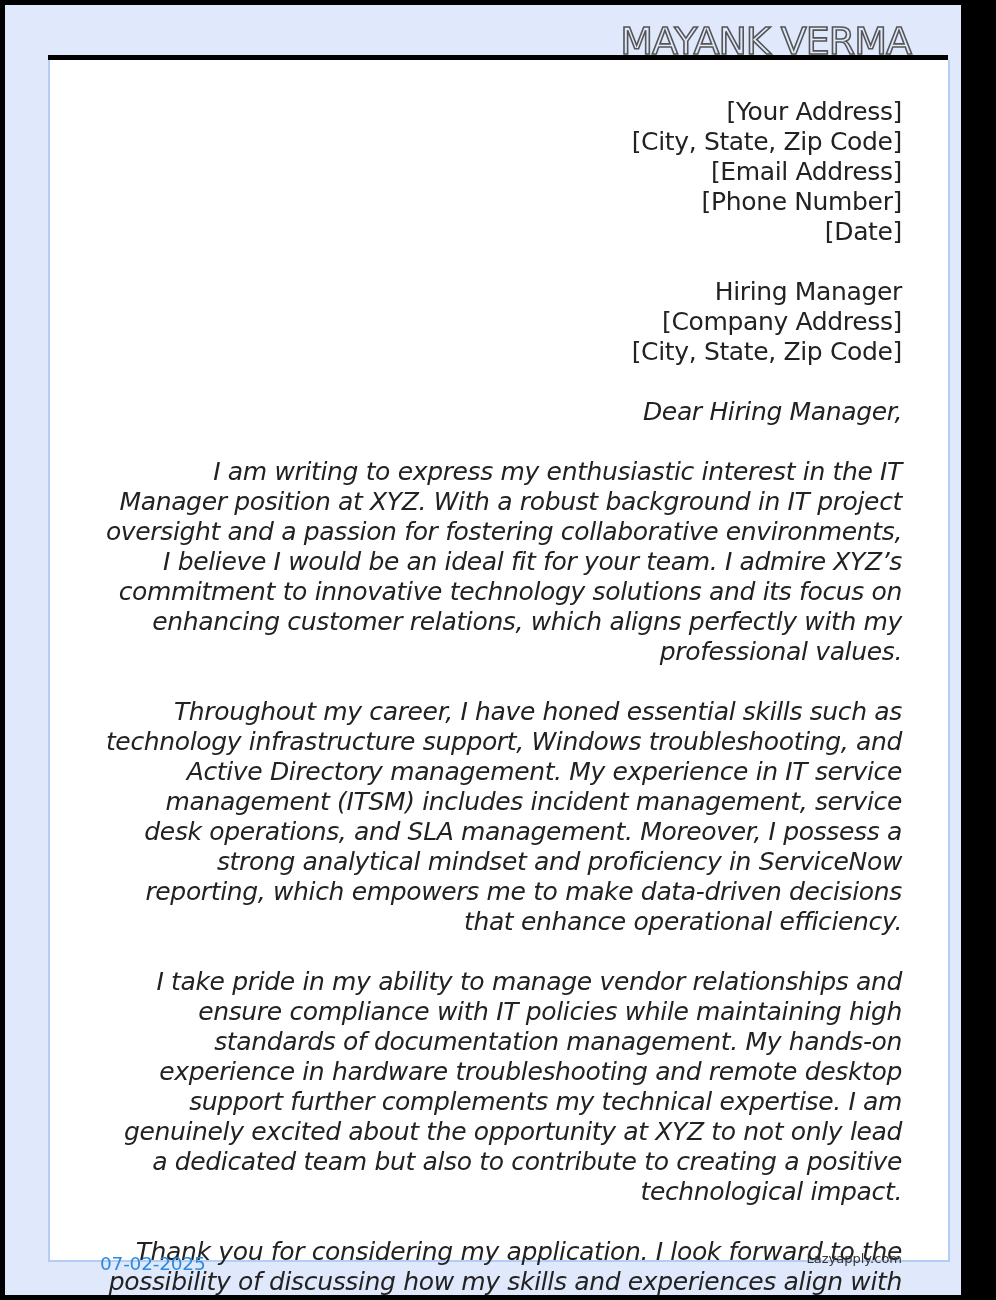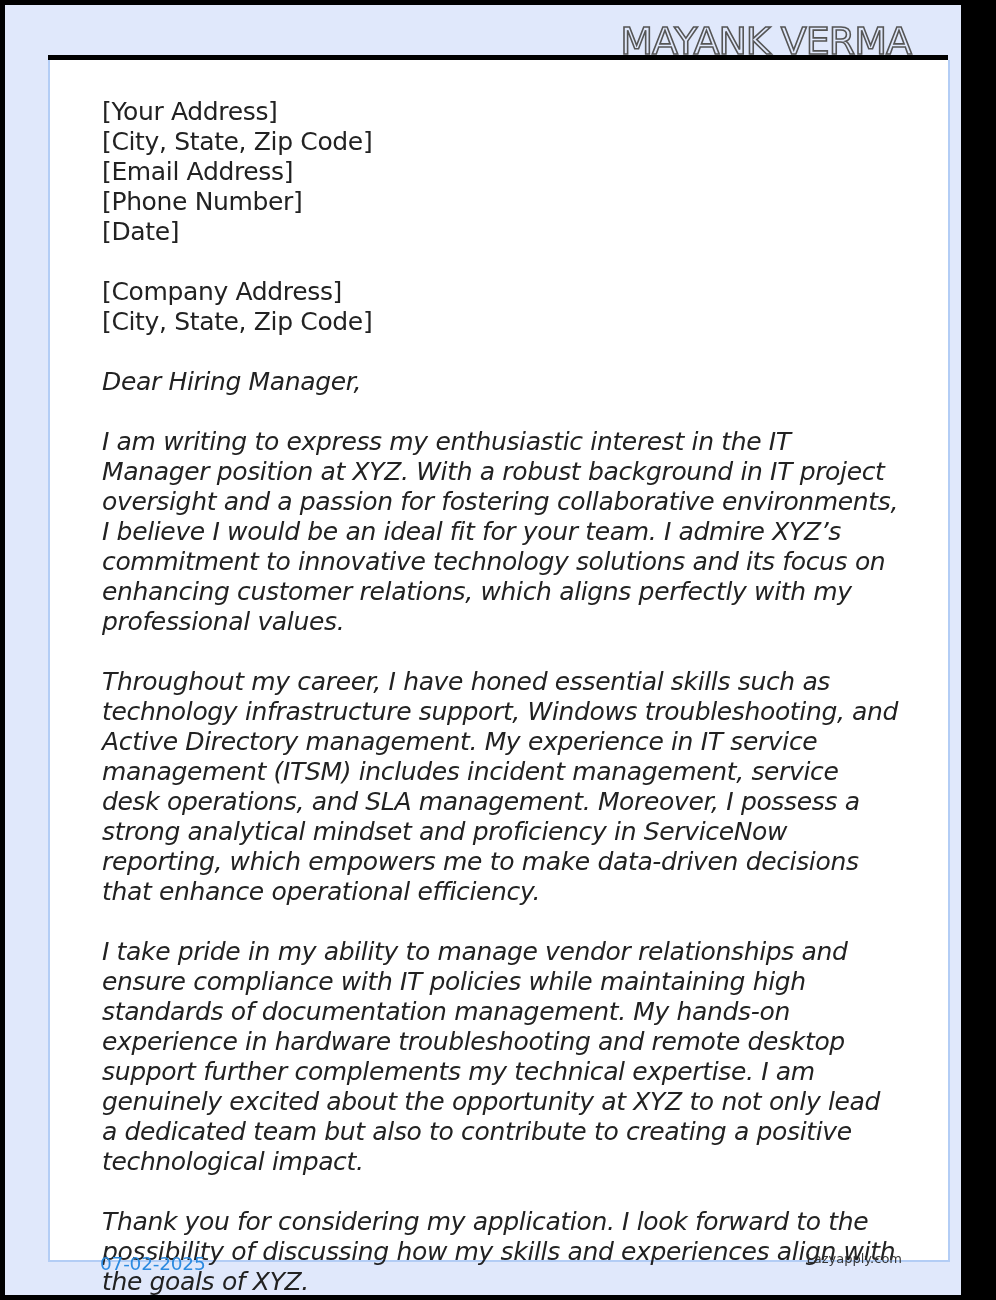--- a/index.html
+++ b/index.html
@@ -5,20 +5,21 @@
   html, body { margin: 0; padding: 0; }
   body {
     width: 996px; height: 1300px; overflow: hidden;
     background: #000;
     font-family: "DejaVu Sans", sans-serif;
   }
   .frame {
     position: absolute; left: 5px; top: 5px;
     width: 956px; height: 1290px;
     background: #e0e8fb;
+    text-align: right;
   }
   .name {
     position: absolute; right: 50px; top: 12px;
     font-family: "DejaVu Sans", sans-serif;
     font-size: 38px; letter-spacing: -1px;
     color: #e0e8fb;
     -webkit-text-stroke: 1.6px #555;
     line-height: 48px;
     white-space: nowrap;
   }
@@ -63,20 +64,21 @@
     <div class="content">
       <div>
         <span class="line">[Your Address]</span>
         <span class="line">[City, State, Zip Code]</span>
         <span class="line">[Email Address]</span>
         <span class="line">[Phone Number]</span>
         <span class="line">[Date]</span>
       </div>
       <div class="gap"></div>
       <div>
+        <span class="line">Hiring Manager</span>
         <span class="line">[Company Address]</span>
         <span class="line">[City, State, Zip Code]</span>
       </div>
       <div class="gap"></div>
       <p>Dear Hiring Manager,</p>
       <p>I am writing to express my enthusiastic interest in the IT Manager position at XYZ. With a robust background in IT project oversight and a passion for fostering collaborative environments, I believe I would be an ideal fit for your team. I admire XYZ’s commitment to innovative technology solutions and its focus on enhancing customer relations, which aligns perfectly with my professional values.</p>
       <p>Throughout my career, I have honed essential skills such as technology infrastructure support, Windows troubleshooting, and Active Directory management. My experience in IT service management (ITSM) includes incident management, service desk operations, and SLA management. Moreover, I possess a strong analytical mindset and proficiency in ServiceNow reporting, which empowers me to make data-driven decisions that enhance operational efficiency.</p>
       <p>I take pride in my ability to manage vendor relationships and ensure compliance with IT policies while maintaining high standards of documentation management. My hands-on experience in hardware troubleshooting and remote desktop support further complements my technical expertise. I am genuinely excited about the opportunity at XYZ to not only lead a dedicated team but also to contribute to creating a positive technological impact.</p>
       <p>Thank you for considering my application. I look forward to the possibility of discussing how my skills and experiences align with the goals of XYZ.</p>
       <div>

